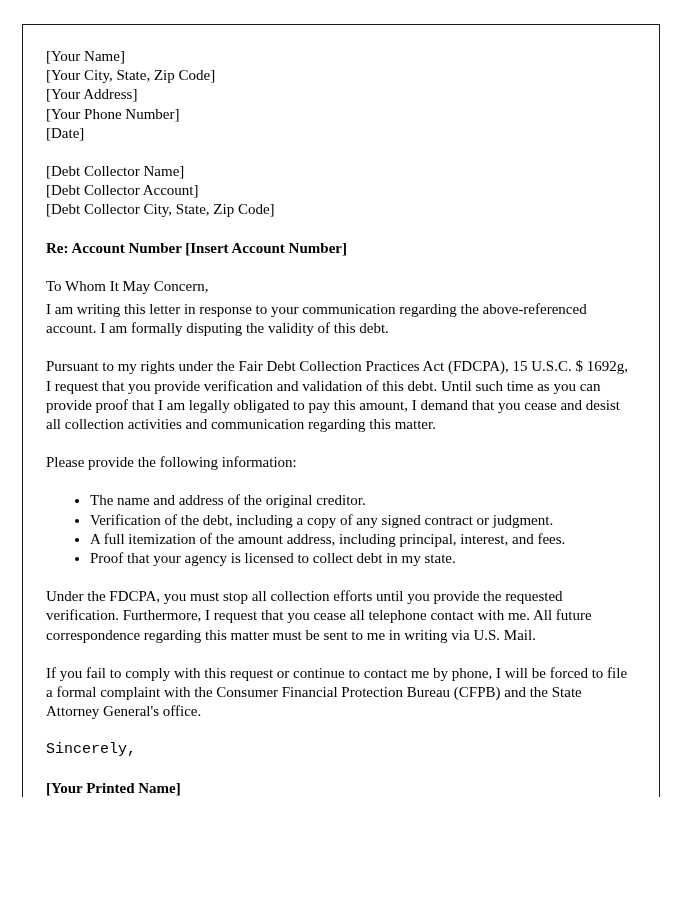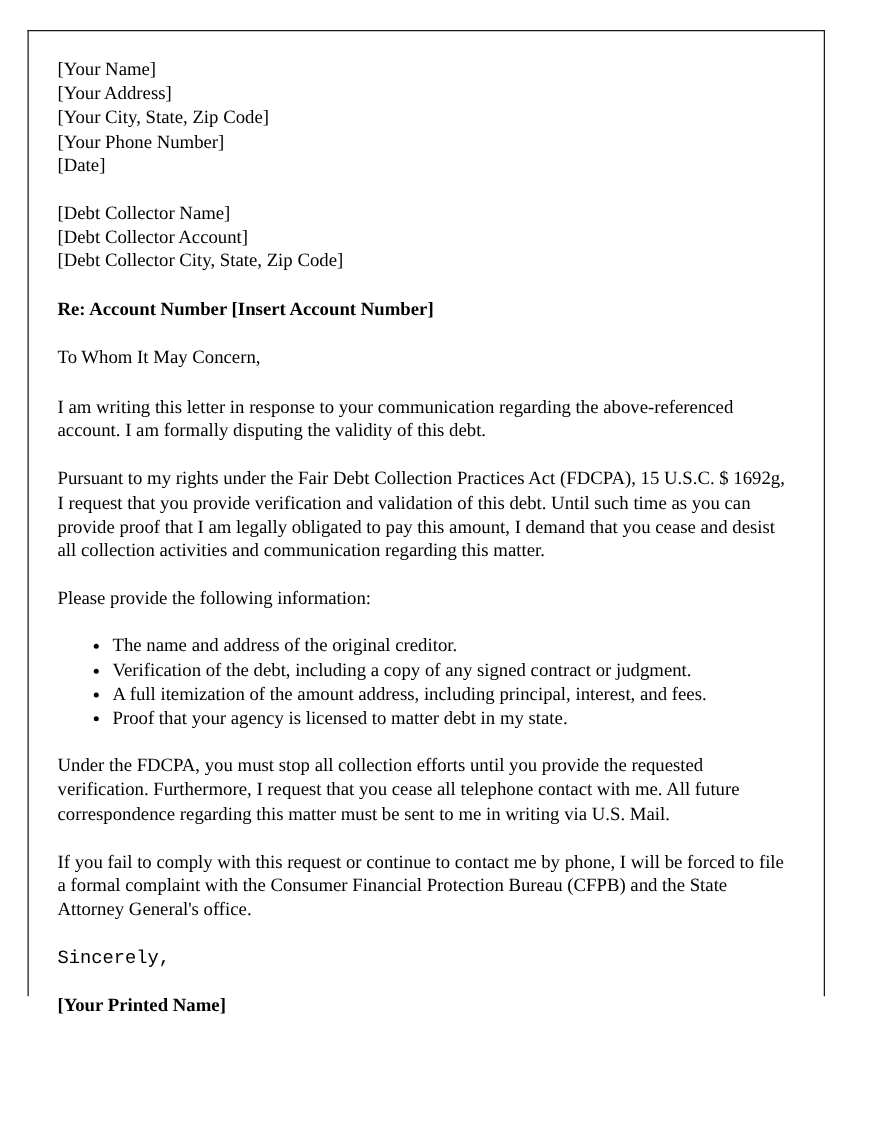--- a/index.html
+++ b/index.html
@@ -42,21 +42,21 @@
   }
   .addr-line {
     display: block;
     white-space: nowrap;
   }
   .subject-line {
     font-weight: bold;
     margin: 0 0 19px 0;
   }
   .salutation {
-    margin: 0 0 21px 0;
+    margin: 0 0 4px 0;
   }
   p.body-para {
     margin: 0 0 19px 0;
   }
   ul.req-list {
     margin: 0 0 19px 0;
     padding: 0 0 0 44px;
     list-style-type: disc;
   }
   ul.req-list li {
@@ -77,22 +77,22 @@
   }
 </style>
 </head>
 <body>
 
 <div id="page-frame">
   <div id="letter">
 
     <div class="addr-block">
       <span class="addr-line">[Your Name]</span>
+      <span class="addr-line">[Your City, State, Zip Code]</span>
       <span class="addr-line">[Your Address]</span>
-      <span class="addr-line">[Your City, State, Zip Code]</span>
       <span class="addr-line">[Your Phone Number]</span>
       <span class="addr-line">[Date]</span>
     </div>
 
     <div class="addr-block">
       <span class="addr-line">[Debt Collector Name]</span>
       <span class="addr-line">[Debt Collector Account]</span>
       <span class="addr-line">[Debt Collector City, State, Zip Code]</span>
     </div>
 
@@ -103,21 +103,21 @@
     <p class="body-para">I am writing this letter in response to your communication regarding the above-referenced account. I am formally disputing the validity of this debt.</p>
 
     <p class="body-para">Pursuant to my rights under the Fair Debt Collection Practices Act (FDCPA), 15 U.S.C. $ 1692g, I request that you provide verification and validation of this debt. Until such time as you can provide proof that I am legally obligated to pay this amount, I demand that you cease and desist all collection activities and communication regarding this matter.</p>
 
     <p class="body-para">Please provide the following information:</p>
 
     <ul class="req-list">
       <li>The name and address of the original creditor.</li>
       <li>Verification of the debt, including a copy of any signed contract or judgment.</li>
       <li>A full itemization of the amount address, including principal, interest, and fees.</li>
-      <li>Proof that your agency is licensed to matter debt in my state.</li>
+      <li>Proof that your agency is licensed to collect debt in my state.</li>
     </ul>
 
     <p class="body-para">Under the FDCPA, you must stop all collection efforts until you provide the requested verification. Furthermore, I request that you cease all telephone contact with me. All future correspondence regarding this matter must be sent to me in writing via U.S. Mail.</p>
 
     <p class="body-para">If you fail to comply with this request or continue to contact me by phone, I will be forced to file a formal complaint with the Consumer Financial Protection Bureau (CFPB) and the State Attorney General's office.</p>
 
     <div class="closing">Sincerely,</div>
 
 
     <div class="printed-name">[Your Printed Name]</div>

